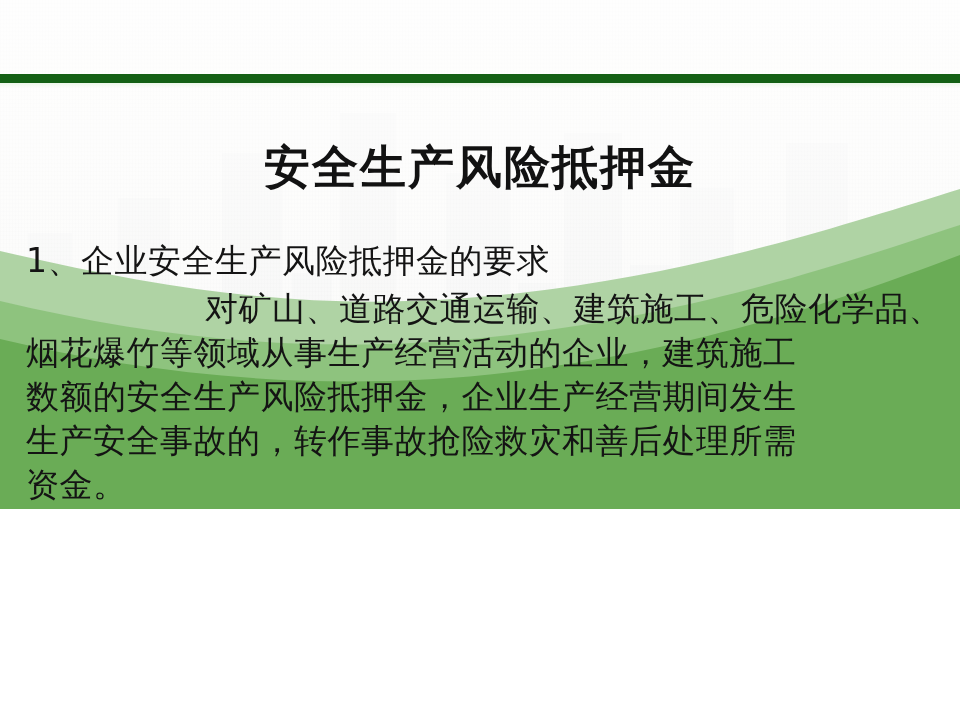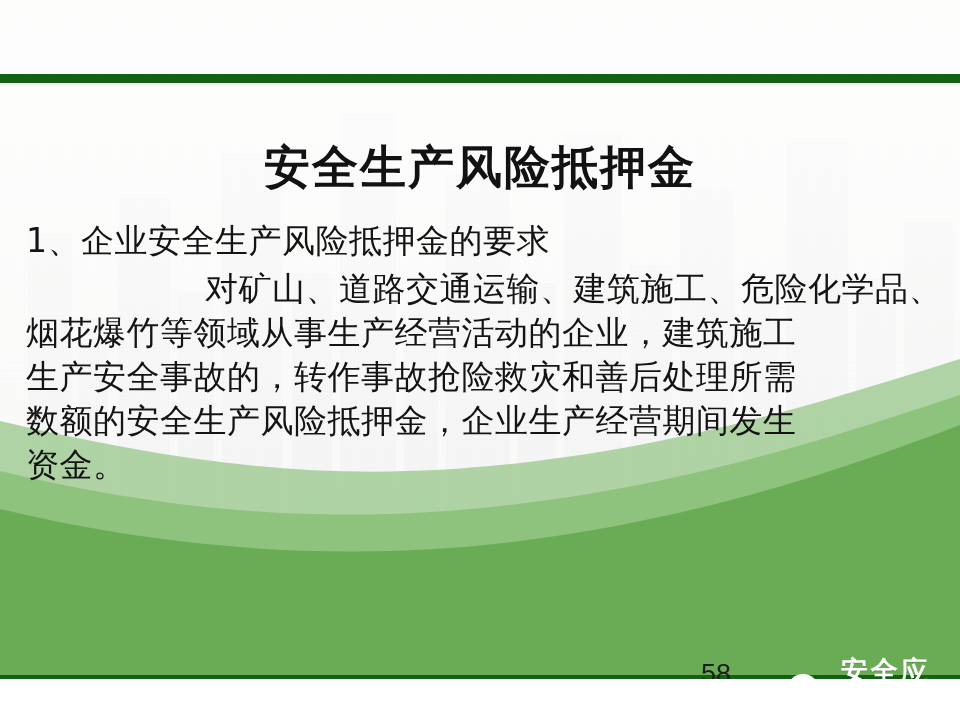--- a/index.html
+++ b/index.html
@@ -5,21 +5,21 @@
 <style>
   * { margin:0; padding:0; box-sizing:border-box; }
   html,body{
     width:960px; height:720px; overflow:hidden;
     background:#ffffff;
     font-family:"DejaVu Sans","Liberation Sans",sans-serif;
   }
 
   #slide{
     position:relative;
-    width:960px; height:679px;
+    width:960px; height:509px;
     overflow:hidden;
     background:#fdfdfb;
   }
 
   
   #photo-bg{
     position:absolute; left:0; top:0; width:960px; height:720px;
     background:
       linear-gradient(180deg,#fbfbf9 0%,#f7f7f5 35%,#f2f3f1 70%,#eef0ee 100%);
   }
@@ -70,21 +70,21 @@
     font-family:"DejaVu Serif","Liberation Serif",serif;
     font-weight:700;
     font-size:46px;
     line-height:56px;
     letter-spacing:2px;
     color:#121212;
   }
 
   
   #body-copy{
-    position:absolute; left:26px; top:219px; width:916px;
+    position:absolute; left:26px; top:239px; width:916px;
     color:#141414;
     font-size:33px;
     line-height:44px;
     letter-spacing:.5px;
   }
   .line{ white-space:nowrap; }
   .line.h{ margin-bottom:4px; }
   .indent1{ padding-left:34px;text-align:right; }
   .indent2{ padding-left:42px; }
   .gap-sm{ height:8px; }
@@ -192,22 +192,22 @@
   </div>
 
   <div id="bottom-rule"></div>
 
   <div id="title">安全生产风险抵押金</div>
 
   <div id="body-copy">
     <div class="line h">1、企业安全生产风险抵押金的要求</div>
     <div class="line indent1">对矿山、道路交通运输、建筑施工、危险化学品、</div>
     <div class="line">烟花爆竹等领域从事生产经营活动的企业，建筑施工</div>
+    <div class="line">数额的安全生产风险抵押金，企业生产经营期间发生</div>
     <div class="line">生产安全事故的，转作事故抢险救灾和善后处理所需</div>
-    <div class="line">数额的安全生产风险抵押金，企业生产经营期间发生</div>
     <div class="line">资金。</div>
     <div class="gap-sm"></div>
     <div class="gap-sm"></div>
   </div>
 
   <div id="page-number">58</div>
 
   <div id="brand">
     <span class="wx">
       <span class="big"></span>

